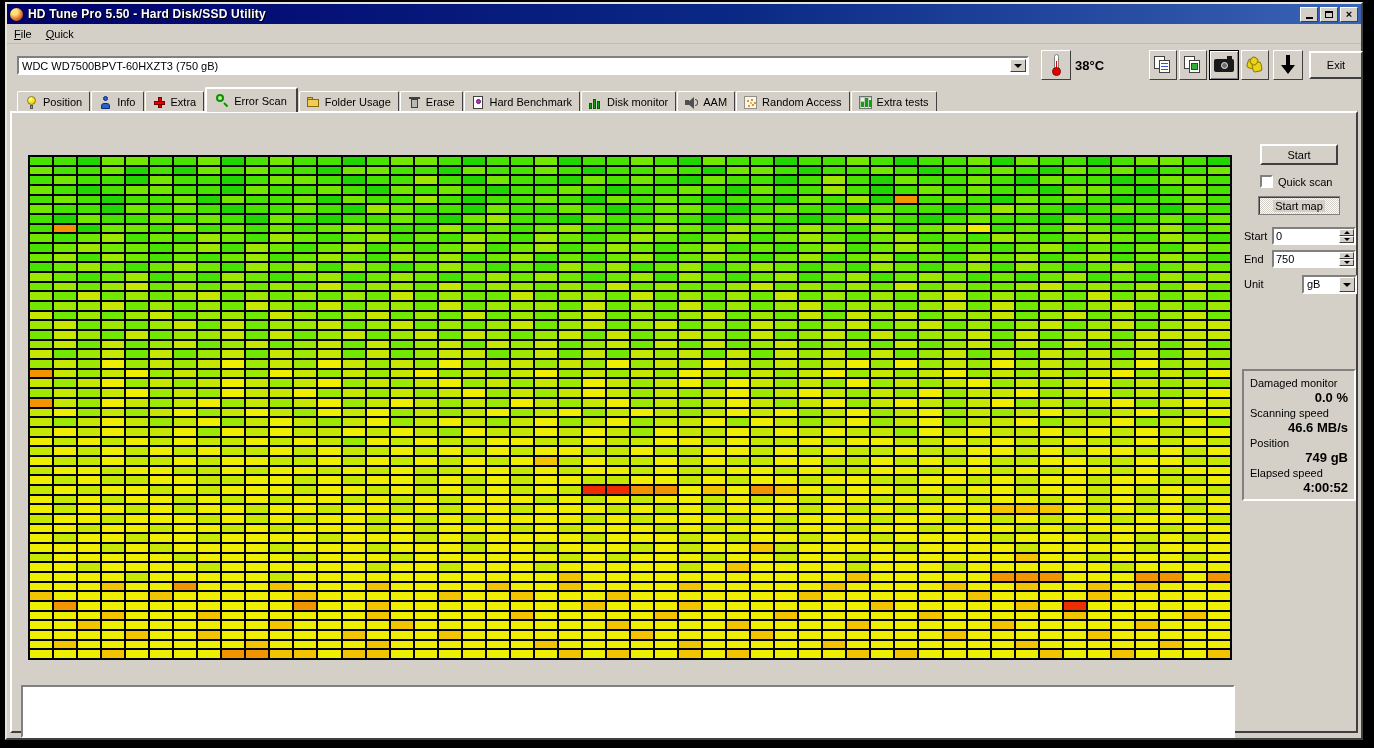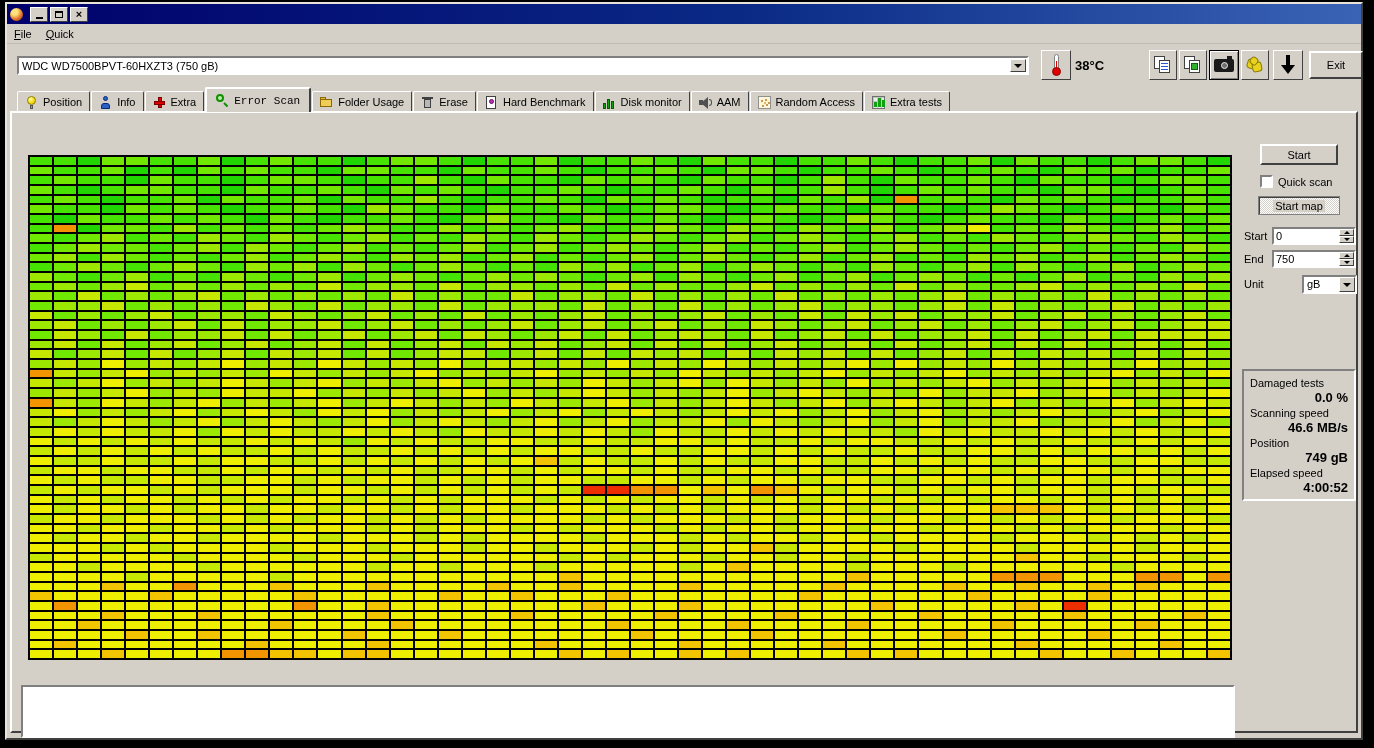--- a/index.html
+++ b/index.html
@@ -77,21 +77,21 @@
   .icon-down-arrow .stem { position:absolute; left:5px; top:0; width:4px; height:11px; background:#000; }
   .icon-down-arrow .head { position:absolute; left:0; top:10px; width:0; height:0;
        border-left:7px solid transparent; border-right:7px solid transparent; border-top:9px solid #000; }
 
   
   .tabbar { position:absolute; left:10px; top:87px; right:10px; height:21px; display:flex; align-items:flex-end; }
   .tab { height:21px; background:#d4d0c8; border:1px solid; border-color:#fff #404040 #c0bcb4 #fff;
          border-bottom:none; border-radius:2px 2px 0 0; display:flex; align-items:center;
          padding:0 7px; margin-right:1px; white-space:nowrap; }
   .tab.active { height:25px; margin-top:-4px; border:2px solid; border-color:#fff #404040 #d4d0c8 #fff;
-                border-bottom:none; z-index:3; padding:0 9px;font-family:Liberation Mono, monospace; }
+                border-bottom:none; z-index:3; padding:0 9px; }
   .tab .ticon { margin-right:5px; flex:0 0 auto; display:inline-flex; }
 
   
   .ti { position:relative; width:13px; height:13px; }
   .ti-bulb .globe { position:absolute; left:2px; top:0; width:9px; height:9px; border-radius:50%;
                     background:radial-gradient(circle at 35% 30%, #ffff9a, #f0d000 70%); border:1px solid #908000; }
   .ti-bulb .base { position:absolute; left:5px; bottom:0; width:3px; height:4px; background:#9a9a9a; border:1px solid #555; }
   .ti-person .head { position:absolute; left:4px; top:0; width:5px; height:5px; border-radius:50%; background:#2a62c8; border:1px solid #0a2a78; }
   .ti-person .body { position:absolute; left:2px; bottom:0; width:9px; height:6px; background:#2a62c8; border:1px solid #0a2a78; border-radius:3px 3px 0 0; }
   .ti-cross .v { position:absolute; left:5px; top:1px; width:4px; height:11px; background:#e00000; border:1px solid #7a0000; }
@@ -177,20 +177,21 @@
   .listbox { position:absolute; left:9px; top:572px; width:1214px; height:53px; background:#fff;
              border:2px solid; border-color:#808080 #fff #fff #808080; }
 </style>
 </head>
 <body>
 
 <div class="window">
 
   <div class="titlebar">
     <span class="app-orb"></span>
+    <span class="title-text">HD Tune Pro 5.50 - Hard Disk/SSD Utility</span>
     <span class="winbtn">
         <span class="glyph-min"></span>
       </span>
     <span class="winbtn">
         <span class="glyph-max"></span>
       </span>
     <span class="winbtn">
         <span class="glyph-close">×</span>
       </span>
   </div>
@@ -2985,21 +2986,21 @@
     <span class="fieldrow-label" style="top:165px;">Unit</span>
     <div class="unit-combo">
       <span class="txt">gB</span>
       <span class="arrow">
           <span class="tri-down"></span>
         </span>
     </div>
 
 
     <div class="stats-box">
-      <div class="stat-label">Damaged tests</div>
+      <div class="stat-label">Damaged monitor</div>
       <div class="stat-value">0.0 %</div>
       <div class="stat-label">Scanning speed</div>
       <div class="stat-value">46.6 MB/s</div>
       <div class="stat-label">Position</div>
       <div class="stat-value">749 gB</div>
       <div class="stat-label">Elapsed speed</div>
       <div class="stat-value">4:00:52</div>
     </div>
 
     <div class="listbox"></div>

